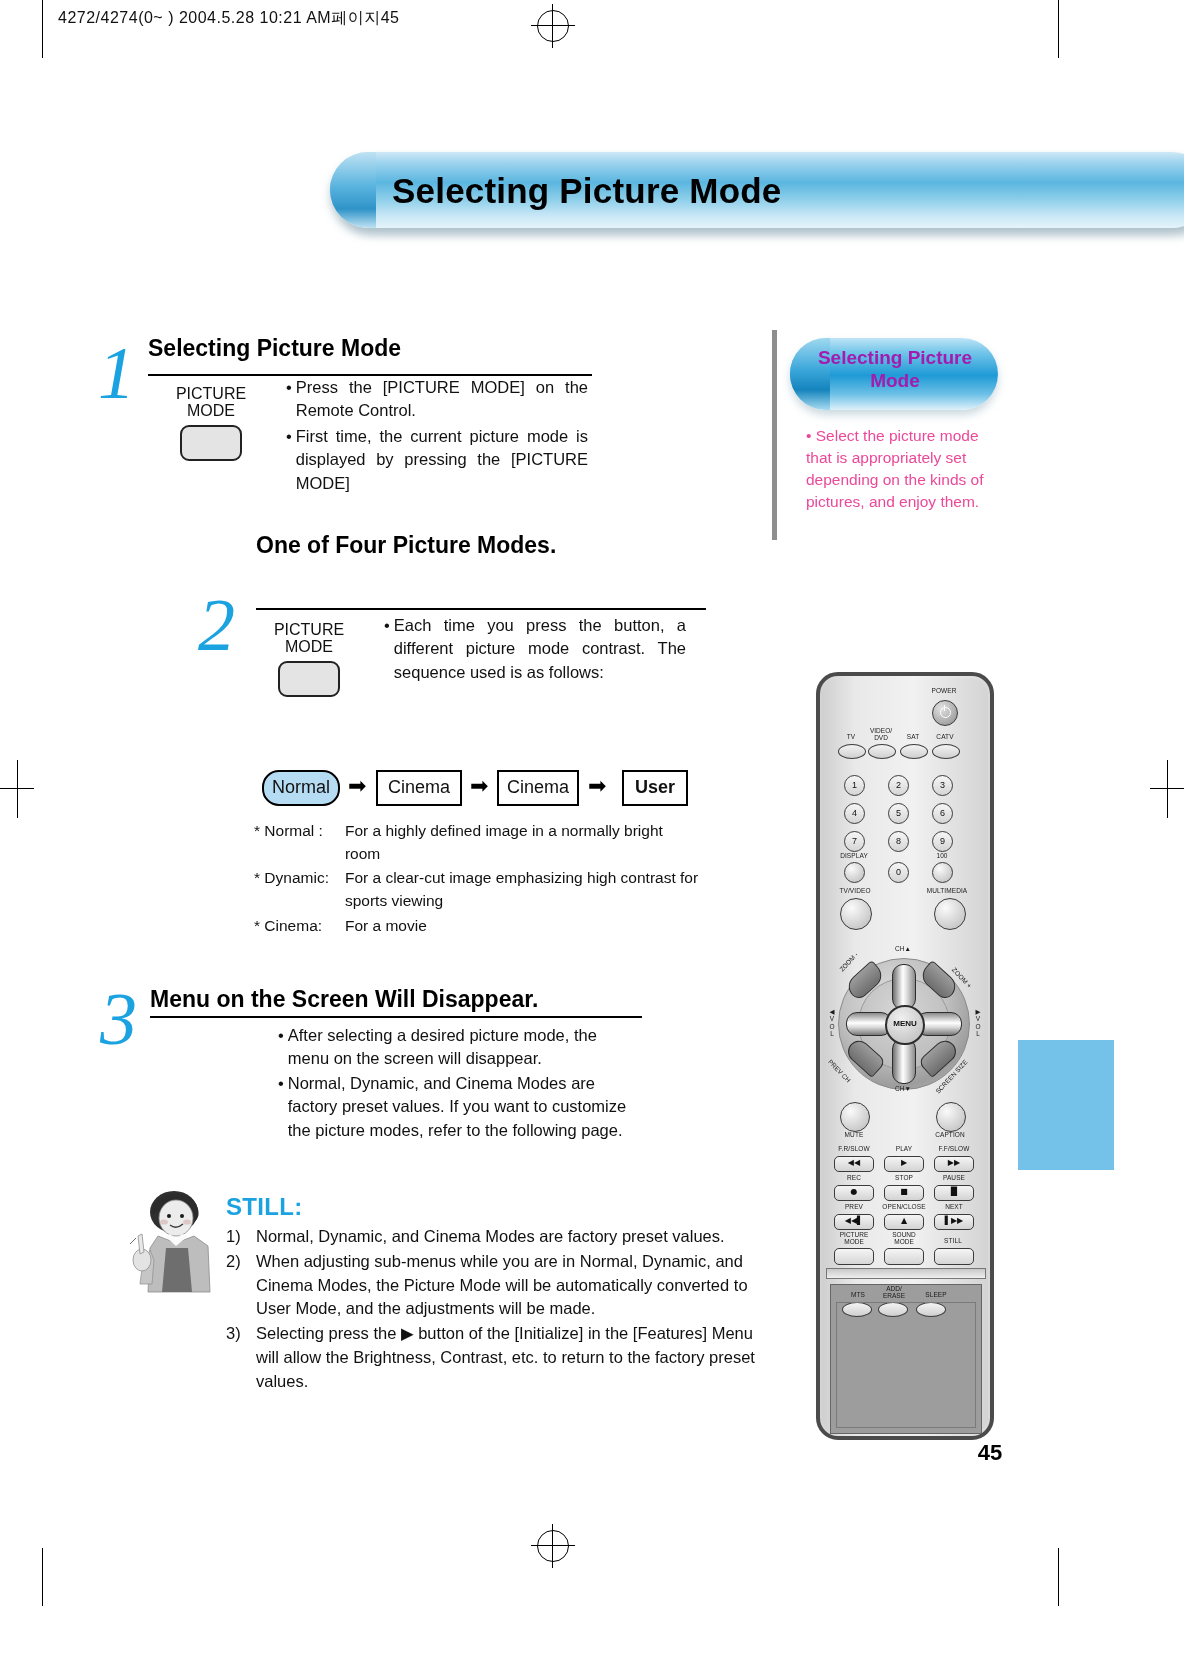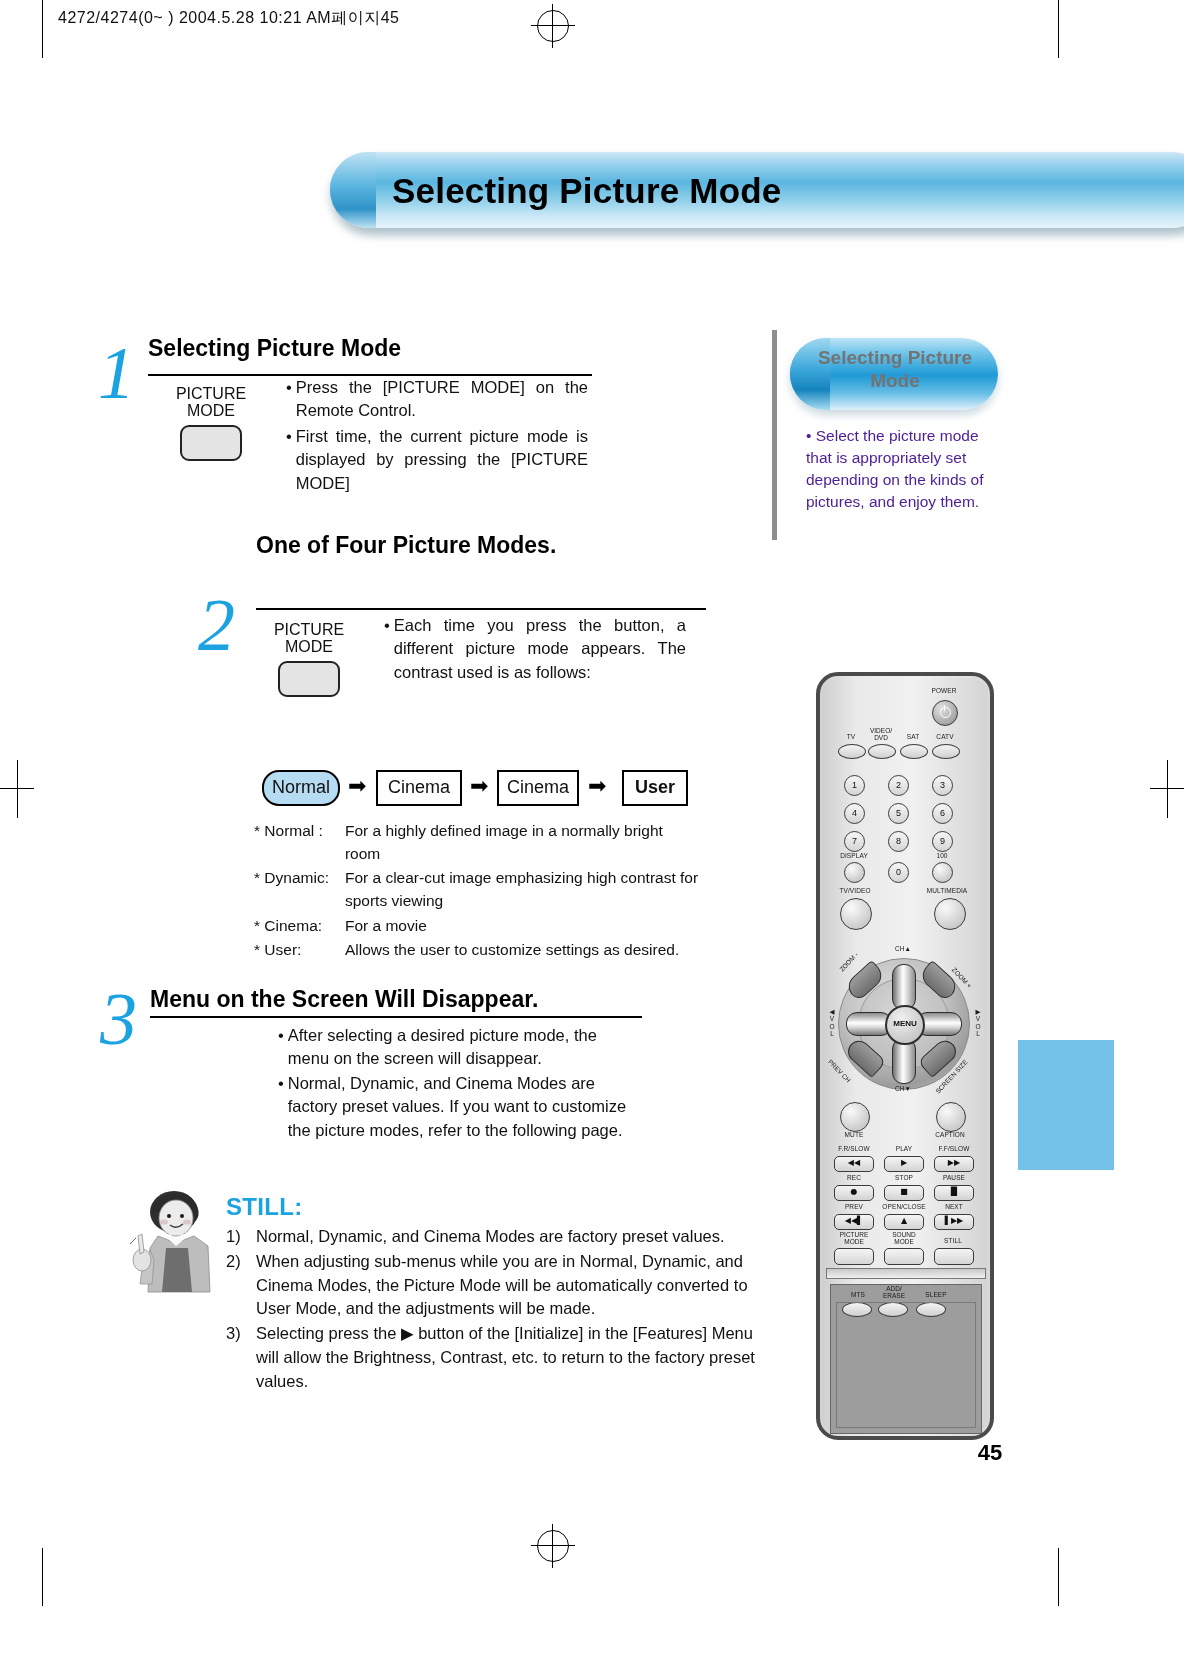--- a/index.html
+++ b/index.html
@@ -73,23 +73,23 @@
     top:338px;left:790px;width:208px;height:72px;border-radius:36px;
     background:linear-gradient(to bottom,#bfe4f6 0%,#79c8ea 18%,#1f9ad6 52%,#6cc0e6 78%,#dff1fb 100%);
     box-shadow:0 5px 9px rgba(140,170,185,.45);
   }
   #side-cap-left{
     top:338px;left:790px;width:40px;height:72px;border-radius:36px 0 0 36px;
     background:linear-gradient(to bottom,#9fd8f0 0%,#3aa6da 45%,#1584bd 72%,#a8dcf1 100%);
   }
   #side-title{
     top:346px;left:800px;width:190px;text-align:center;
-    font-size:19px;font-weight:bold;color:#737373;line-height:1.23;
-  }
-  #side-body{top:425px;left:806px;width:190px;font-size:15.5px;color:#4c1d95;line-height:1.42;}
+    font-size:19px;font-weight:bold;color:#a21caf;line-height:1.23;
+  }
+  #side-body{top:425px;left:806px;width:190px;font-size:15.5px;color:#ec4899;line-height:1.42;}
 
   
   .mode-box{
     position:absolute;border:2px solid #000;background:#fff;
     height:32px;line-height:31px;text-align:center;font-size:18px;color:#111;
   }
   .mode-box.sel{background:#b5dcf2;border-radius:17px;}
   .arrow{position:absolute;font-size:22px;color:#000;line-height:32px;font-family:"DejaVu Sans",sans-serif;}
 
   .desc-tbl{position:absolute;font-size:15.5px;color:#111;line-height:1.46;}
@@ -252,21 +252,21 @@
 
 <div class="abs key-label" style="top:622px;left:266px;width:86px;">
   <span>PICTURE</span><br>
   <span>MODE</span>
   <div class="key-btn"></div>
 </div>
 
 <div class="abs btxt btxt-j" style="top:614px;left:384px;width:302px;">
   <div class="bullet-row">
     <span class="bullet-dot">•</span>
-    <span>Each time you press the button, a different picture mode appears. The contrast used is as follows:</span>
+    <span>Each time you press the button, a different picture mode contrast. The sequence used is as follows:</span>
   </div>
 </div>
 
 <div class="mode-box sel" style="top:770px;left:262px;width:74px;">Normal</div>
 <div class="arrow" style="top:770px;left:348px;">➡</div>
 <div class="mode-box" style="top:770px;left:376px;width:82px;">Cinema</div>
 <div class="arrow" style="top:770px;left:470px;">➡</div>
 <div class="mode-box" style="top:770px;left:497px;width:78px;">Cinema</div>
 <div class="arrow" style="top:770px;left:588px;">➡</div>
 <div class="mode-box" style="top:770px;left:622px;width:62px;font-weight:bold;">User</div>
@@ -277,24 +277,20 @@
     <td class="desc-key">* Normal :</td>
     <td>For a highly defined image in a normally bright room</td>
   </tr>
   <tr>
     <td class="desc-key">* Dynamic:</td>
     <td>For a clear-cut image emphasizing high contrast for sports viewing</td>
   </tr>
   <tr>
     <td class="desc-key">* Cinema:</td>
     <td>For a movie</td>
-  </tr>
-  <tr>
-    <td class="desc-key">* User:</td>
-    <td>Allows the user to customize settings as desired.</td>
   </tr>
 </tbody>
   </table>
 
 <div class="abs step-num" style="top:982px;left:100px;">3</div>
 <div class="abs step-title" style="top:986px;left:150px;width:500px;">Menu on the Screen Will Disappear.</div>
 <div class="rule" style="top:1016px;left:150px;width:492px;"></div>
 
 <div class="abs btxt" style="top:1024px;left:278px;width:360px;">
   <div class="bullet-row">

